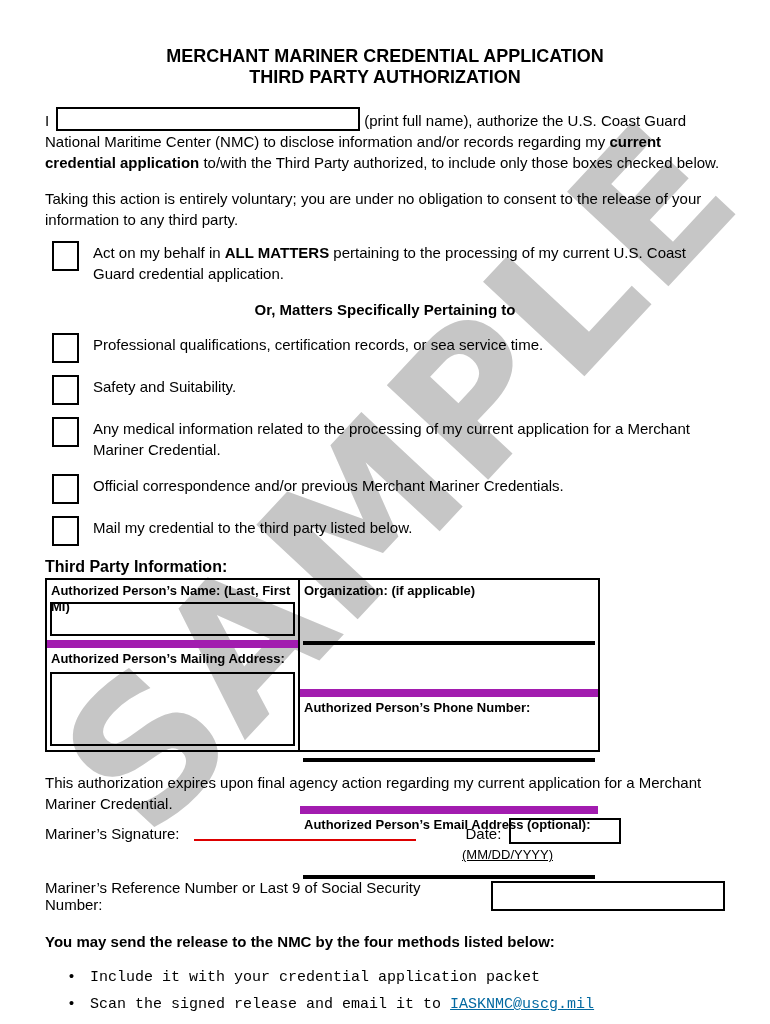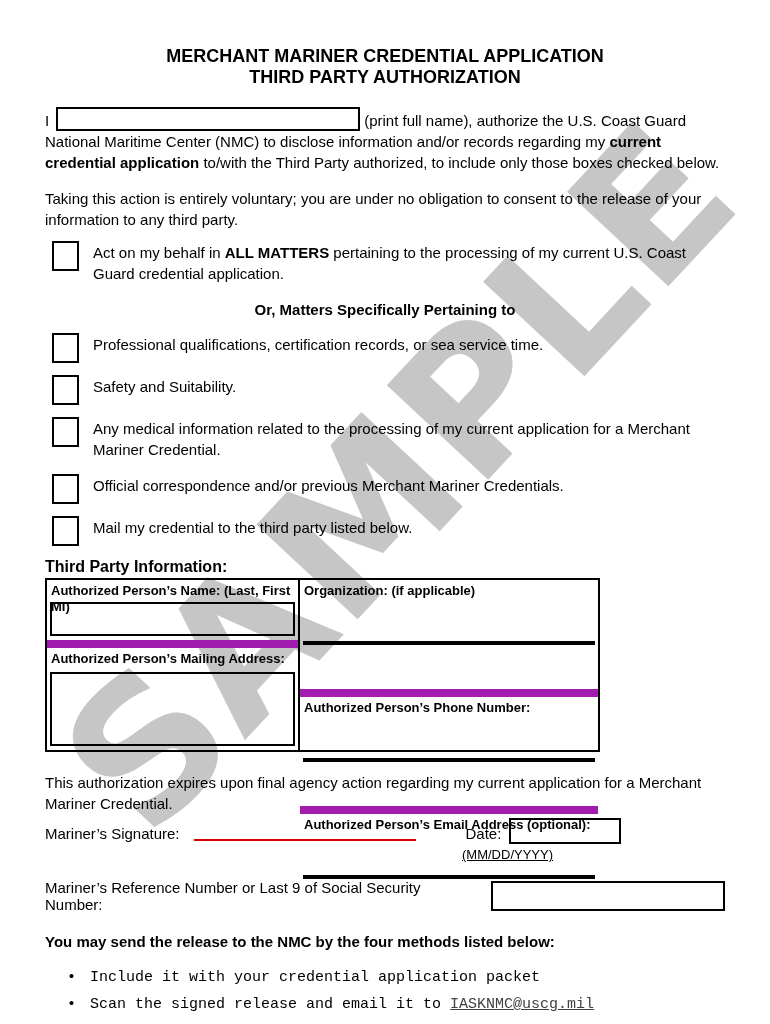--- a/index.html
+++ b/index.html
@@ -54,21 +54,21 @@
   .sig-line{width:222px;height:12px;border-bottom:2px solid #dd0000;margin:0 10px 3px 14px;}
   .date-label{line-height:20px;padding-left:40px;}
   .date-box{width:108px;height:22px;border:2px solid #000;margin-left:8px;background:transparent;}
   .date-hint{margin:3px 0 0 417px;font-size:13px;text-decoration:underline;}
   .ref-row{display:flex;align-items:center;margin-top:17px;}
   .ref-box{width:231px;height:26px;border:2px solid #000;margin-left:10px;background:transparent;}
   .methods-heading{margin:20px 0 0;font-weight:bold;font-size:15px;}
   .methods{list-style:none;margin:17px 0 0;padding:0;}
   .methods li{position:relative;padding-left:45px;line-height:21px;margin-bottom:6px;white-space:pre-wrap;font-family:Liberation Mono, monospace;}
   .methods li::before{content:"\2022";position:absolute;left:22px;top:0;}
-  a.mail-link{color:#404040;text-decoration:underline;cursor:pointer;text-align:right;}
+  a.mail-link{color:#0369a1;text-decoration:underline;cursor:pointer;text-align:right;}
 </style>
 </head>
 <body>
 
 <div class="page">
   <div class="watermark">SAMPLE</div>
 
   <div class="content">
 
     <h1 class="doc-title">

